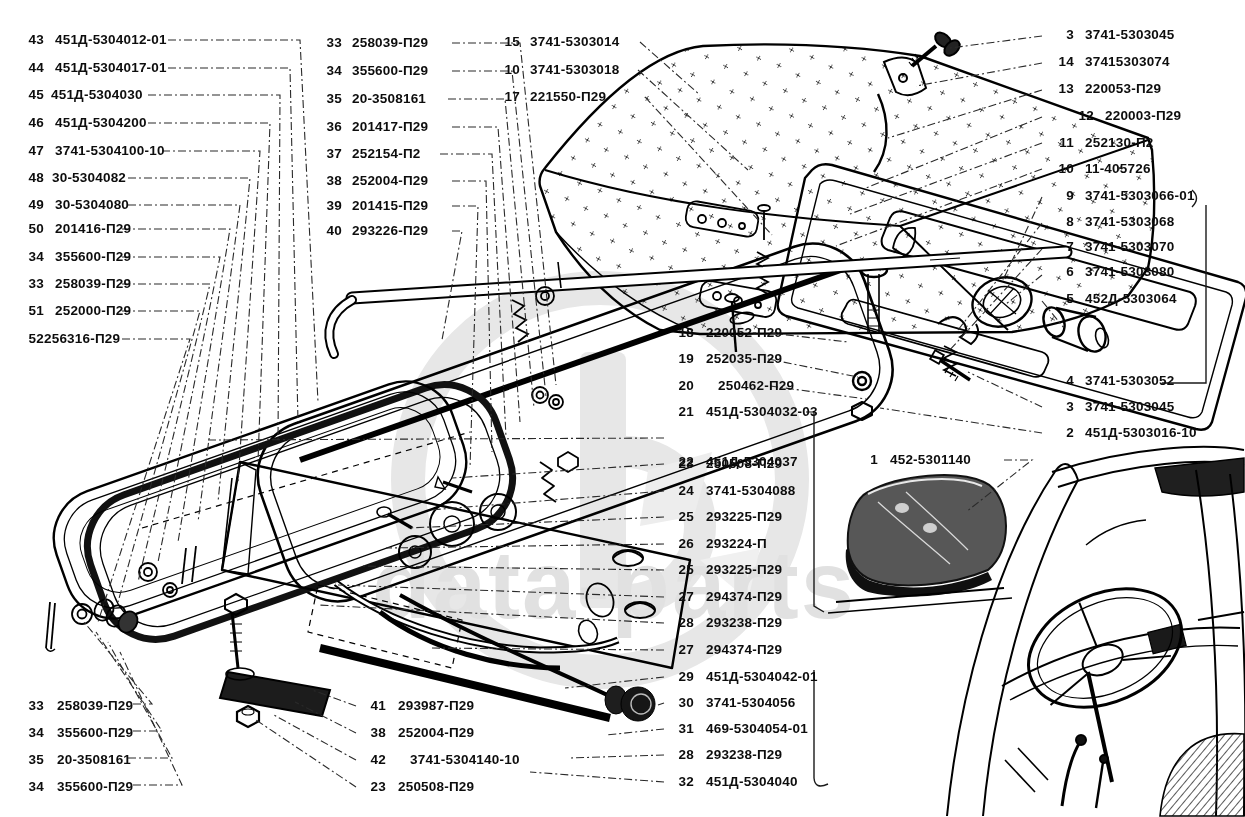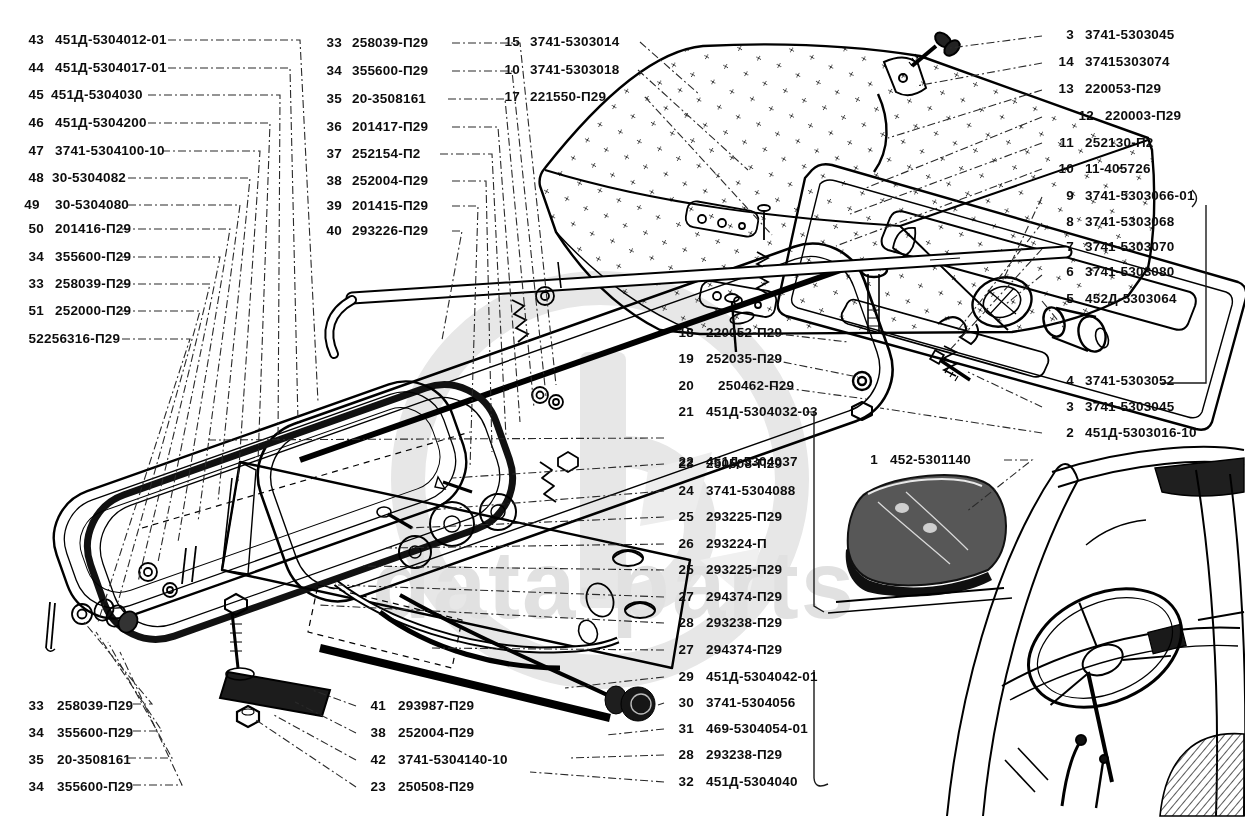--- a/index.html
+++ b/index.html
@@ -333,21 +333,21 @@
     </g>
   </svg>
 
   <div id="labels">
       <div class="callout" style="left: 20px; top: 31px;"><span class="n" style="min-width: 24px; margin-right: 11px;">43</span><span class="p">451Д-5304012-01</span></div>
       <div class="callout" style="left: 20px; top: 59px;"><span class="n" style="min-width: 24px; margin-right: 11px;">44</span><span class="p">451Д-5304017-01</span></div>
       <div class="callout" style="left: 20px; top: 86px;"><span class="n" style="min-width: 24px; margin-right: 7px;">45</span><span class="p">451Д-5304030</span></div>
       <div class="callout" style="left: 20px; top: 114px;"><span class="n" style="min-width: 24px; margin-right: 11px;">46</span><span class="p">451Д-5304200</span></div>
       <div class="callout" style="left: 20px; top: 142px;"><span class="n" style="min-width: 24px; margin-right: 11px;">47</span><span class="p">3741-5304100-10</span></div>
       <div class="callout" style="left: 20px; top: 169px;"><span class="n" style="min-width: 24px; margin-right: 8px; text-align: right;">48</span><span class="p">30-5304082</span></div>
-      <div class="callout" style="left: 20px; top: 196px;"><span class="n" style="min-width: 24px; margin-right: 11px; text-align: center;">49</span><span class="p">30-5304080</span></div>
+      <div class="callout" style="left: 20px; top: 196px;"><span class="n" style="min-width: 24px; margin-right: 11px;">49</span><span class="p">30-5304080</span></div>
       <div class="callout" style="left: 20px; top: 220px;"><span class="n" style="min-width: 24px; margin-right: 11px;">50</span><span class="p">201416-П29</span></div>
       <div class="callout" style="left: 20px; top: 248px;"><span class="n" style="min-width: 24px; margin-right: 11px;">34</span><span class="p">355600-П29</span></div>
       <div class="callout" style="left: 20px; top: 275px;"><span class="n" style="min-width: 24px; margin-right: 11px;">33</span><span class="p">258039-П29</span></div>
       <div class="callout" style="left: 20px; top: 302px;"><span class="n" style="min-width: 24px; margin-right: 11px;">51</span><span class="p">252000-П29</span></div>
       <div class="callout" style="left: 20px; top: 330px;"><span class="n" style="min-width: 24px; ">52</span><span class="p">256316-П29</span></div>
       <div class="callout" style="left: 318px; top: 34px;"><span class="n" style="min-width: 24px; margin-right: 10px;">33</span><span class="p">258039-П29</span></div>
       <div class="callout" style="left: 318px; top: 62px;"><span class="n" style="min-width: 24px; margin-right: 10px;">34</span><span class="p">355600-П29</span></div>
       <div class="callout" style="left: 318px; top: 90px;"><span class="n" style="min-width: 24px; margin-right: 10px;">35</span><span class="p">20-3508161</span></div>
       <div class="callout" style="left: 318px; top: 118px;"><span class="n" style="min-width: 24px; margin-right: 10px;">36</span><span class="p">201417-П29</span></div>
       <div class="callout" style="left: 318px; top: 145px; text-decoration: underline;"><span class="n" style="min-width: 24px; margin-right: 10px;">37</span><span class="p">252154-П2</span></div>
@@ -389,17 +389,17 @@
       <div class="callout" style="left: 668px; top: 694px;"><span class="n" style="min-width: 26px; margin-right: 12px;">30</span><span class="p">3741-5304056</span></div>
       <div class="callout" style="left: 668px; top: 720px;"><span class="n" style="min-width: 26px; margin-right: 12px;">31</span><span class="p">469-5304054-01</span></div>
       <div class="callout" style="left: 668px; top: 746px;"><span class="n" style="min-width: 26px; margin-right: 12px;">28</span><span class="p">293238-П29</span></div>
       <div class="callout" style="left: 668px; top: 773px;"><span class="n" style="min-width: 26px; margin-right: 12px;">32</span><span class="p">451Д-5304040</span></div>
       <div class="callout" style="left: 20px; top: 697px;"><span class="n" style="min-width: 24px; margin-right: 13px;">33</span><span class="p">258039-П29</span></div>
       <div class="callout" style="left: 20px; top: 724px;"><span class="n" style="min-width: 24px; margin-right: 13px;">34</span><span class="p">355600-П29</span></div>
       <div class="callout" style="left: 20px; top: 751px;"><span class="n" style="min-width: 24px; margin-right: 13px;">35</span><span class="p">20-3508161</span></div>
       <div class="callout" style="left: 20px; top: 778px;"><span class="n" style="min-width: 24px; margin-right: 13px;">34</span><span class="p">355600-П29</span></div>
       <div class="callout" style="left: 360px; top: 697px;"><span class="n" style="min-width: 26px; margin-right: 12px;">41</span><span class="p">293987-П29</span></div>
       <div class="callout" style="left: 360px; top: 724px;"><span class="n" style="min-width: 26px; margin-right: 12px;">38</span><span class="p">252004-П29</span></div>
-      <div class="callout" style="left: 360px; top: 751px;"><span class="n" style="min-width: 26px; margin-right: 12px;">42</span><span class="p">3741-5304140-10</span></div>
+      <div class="callout" style="left: 360px; top: 751px;"><span class="n" style="min-width: 26px; margin-right: 24px;">42</span><span class="p">3741-5304140-10</span></div>
       <div class="callout" style="left: 360px; top: 778px;"><span class="n" style="min-width: 26px; margin-right: 12px;">23</span><span class="p">250508-П29</span></div>
     </div>
 
 </div>
 
 </body></html>

